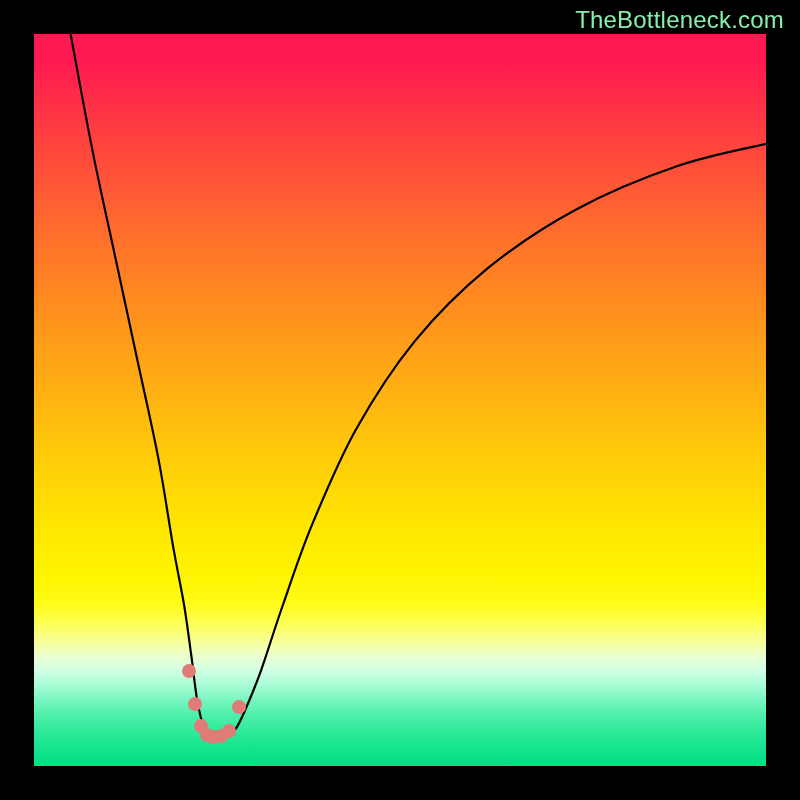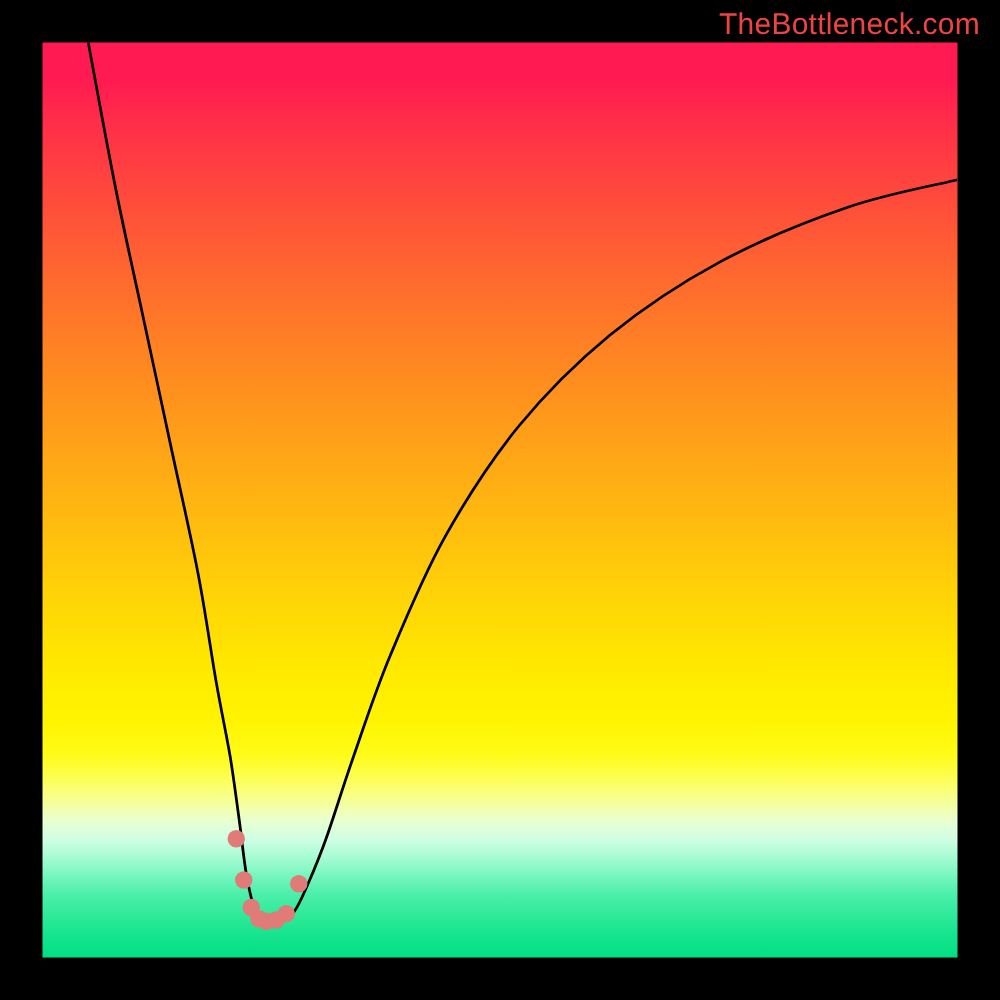--- a/index.html
+++ b/index.html
@@ -54,21 +54,21 @@
     width: 14px;
     height: 14px;
     border-radius: 50%;
     background: #e17b78;
     transform: translate(-50%, -50%);
   }
   .watermark {
     position: absolute;
     top: 6px;
     right: 16px;
-    color: #ef4444;
+    color: #86efac;
     font-size: 24px;
     letter-spacing: 0.2px;
   }
 </style>
 </head>
 <body>
 
 <div class="frame">
   <svg class="curve" viewBox="0 0 732 732" preserveAspectRatio="none">
     <path id="curve-path" fill="none" stroke="#000000" stroke-width="2.2" d="M 36.6 0.0 C 40.3 19.5, 51.2 80.5, 58.6 117.1 C 65.9 153.7, 73.2 185.4, 80.5 219.6 C 87.8 253.8, 95.2 287.9, 102.5 322.1 C 109.8 356.2, 118.3 392.8, 124.4 424.6 C 130.5 456.3, 134.8 488.0, 139.1 512.4 C 143.4 536.8, 147.0 552.7, 150.1 571.0 C 153.1 589.3, 155.2 606.3, 157.4 622.2 C 159.6 638.1, 161.0 653.9, 163.2 666.1 C 165.4 678.3, 167.8 689.3, 170.6 695.4 C 173.4 701.5, 176.8 701.5, 180.1 702.7 C 183.4 703.9, 186.8 703.9, 190.3 702.7 C 193.9 701.5, 197.6 700.3, 201.3 695.4 C 205.0 690.5, 208.0 683.2, 212.3 673.4 C 216.5 663.7, 220.8 653.9, 226.9 636.8 C 233.0 619.8, 240.3 595.4, 248.9 571.0 C 257.4 546.6, 266.0 519.7, 278.2 490.4 C 290.4 461.2, 305.0 425.8, 322.1 395.3 C 339.2 364.8, 358.7 334.3, 380.6 307.4 C 402.6 280.6, 427.0 256.2, 453.8 234.2 C 480.7 212.3, 510.0 192.8, 541.7 175.7 C 573.4 158.6, 612.4 142.7, 644.2 131.8 C 675.9 120.8, 717.4 113.5, 732.0 109.8"></path>

